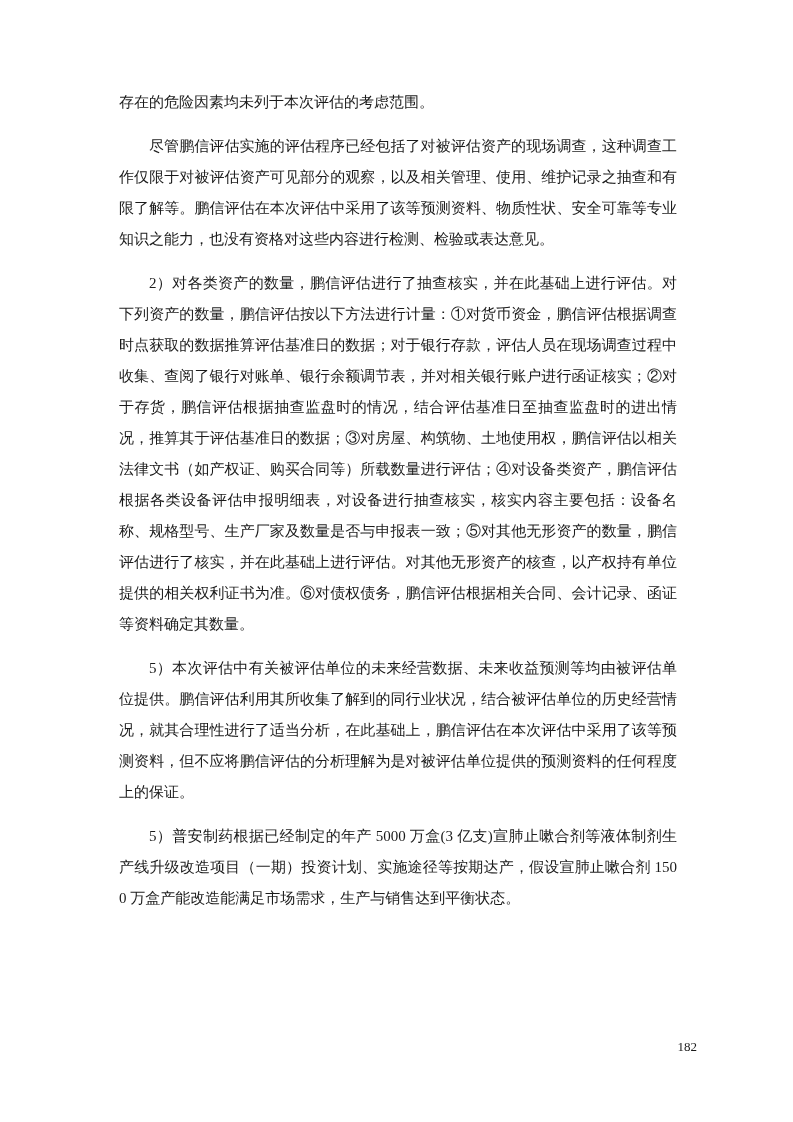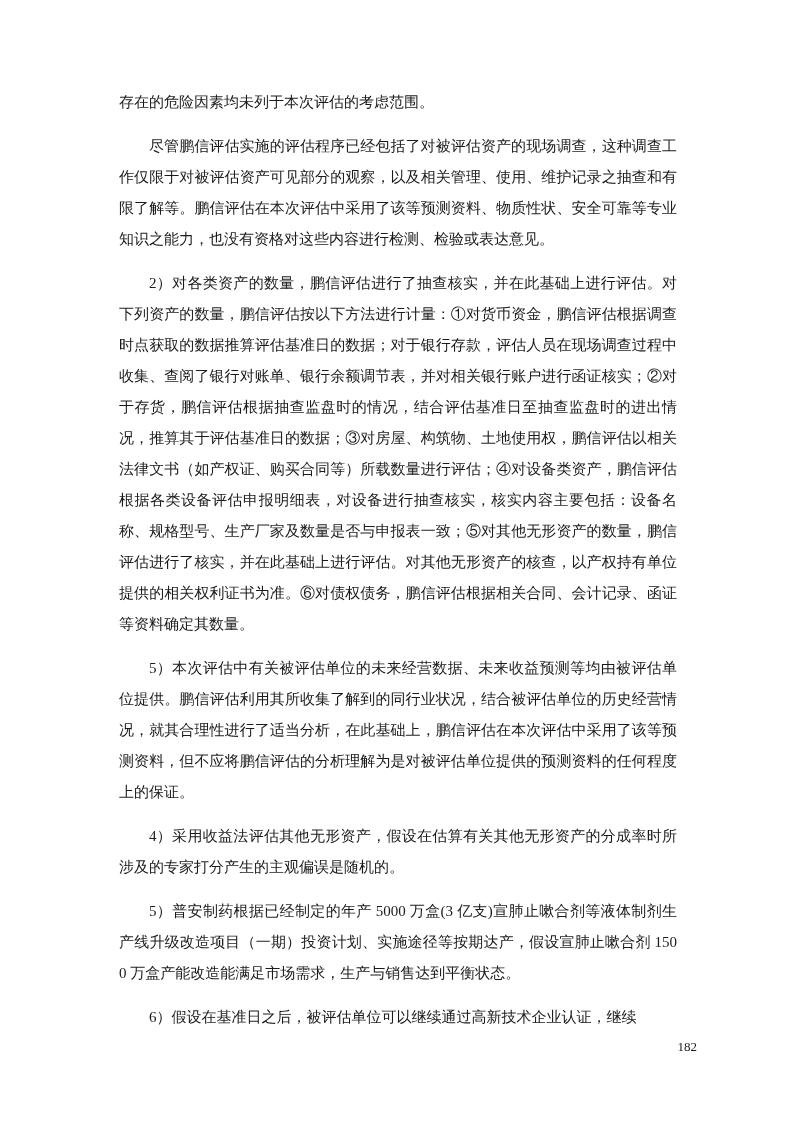--- a/index.html
+++ b/index.html
@@ -46,18 +46,16 @@
 </style>
 </head>
 <body>
 
 <div class="page">
   <div class="content">
     <p class="para no-indent">存在的危险因素均未列于本次评估的考虑范围。</p>
     <p class="para">尽管鹏信评估实施的评估程序已经包括了对被评估资产的现场调查，这种调查工作仅限于对被评估资产可见部分的观察，以及相关管理、使用、维护记录之抽查和有限了解等。鹏信评估在本次评估中采用了该等预测资料、物质性状、安全可靠等专业知识之能力，也没有资格对这些内容进行检测、检验或表达意见。</p>
     <p class="para">2）对各类资产的数量，鹏信评估进行了抽查核实，并在此基础上进行评估。对下列资产的数量，鹏信评估按以下方法进行计量：①对货币资金，鹏信评估根据调查时点获取的数据推算评估基准日的数据；对于银行存款，评估人员在现场调查过程中收集、查阅了银行对账单、银行余额调节表，并对相关银行账户进行函证核实；②对于存货，鹏信评估根据抽查监盘时的情况，结合评估基准日至抽查监盘时的进出情况，推算其于评估基准日的数据；③对房屋、构筑物、土地使用权，鹏信评估以相关法律文书（如产权证、购买合同等）所载数量进行评估；④对设备类资产，鹏信评估根据各类设备评估申报明细表，对设备进行抽查核实，核实内容主要包括：设备名称、规格型号、生产厂家及数量是否与申报表一致；⑤对其他无形资产的数量，鹏信评估进行了核实，并在此基础上进行评估。对其他无形资产的核查，以产权持有单位提供的相关权利证书为准。⑥对债权债务，鹏信评估根据相关合同、会计记录、函证等资料确定其数量。</p>
     <p class="para">5）本次评估中有关被评估单位的未来经营数据、未来收益预测等均由被评估单位提供。鹏信评估利用其所收集了解到的同行业状况，结合被评估单位的历史经营情况，就其合理性进行了适当分析，在此基础上，鹏信评估在本次评估中采用了该等预测资料，但不应将鹏信评估的分析理解为是对被评估单位提供的预测资料的任何程度上的保证。</p>
-    <p class="para">4）采用收益法评估其他无形资产，假设在估算有关其他无形资产的分成率时所涉及的专家打分产生的主观偏误是随机的。</p>
     <p class="para">5）普安制药根据已经制定的年产 5000 万盒(3 亿支)宣肺止嗽合剂等液体制剂生产线升级改造项目（一期）投资计划、实施途径等按期达产，假设宣肺止嗽合剂 1500 万盒产能改造能满足市场需求，生产与销售达到平衡状态。</p>
-    <p class="para">6）假设在基准日之后，被评估单位可以继续通过高新技术企业认证，继续</p>
   </div>
   <div class="page-number">182</div>
 </div>
 
 </body></html>

